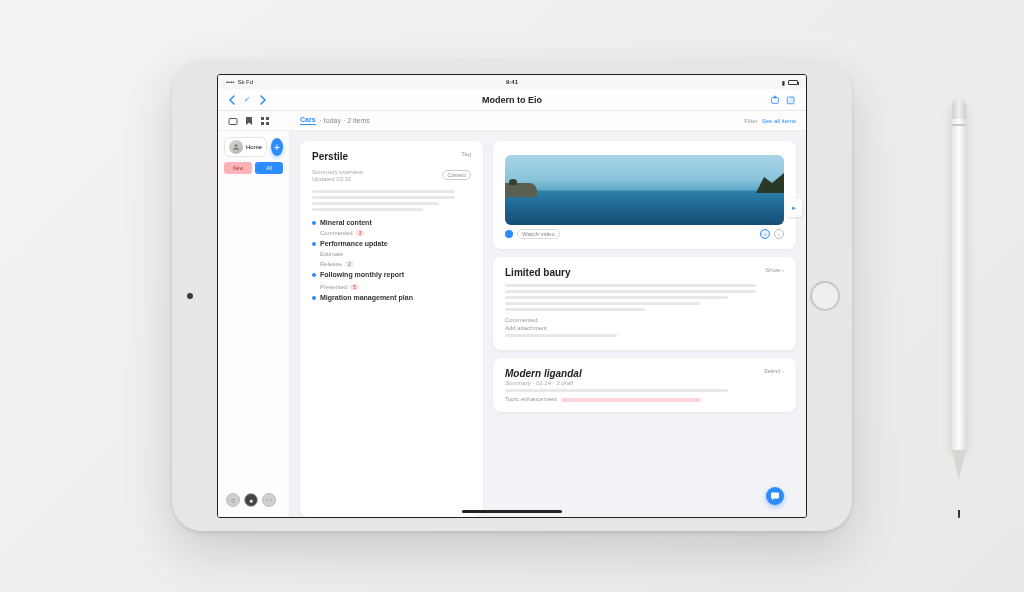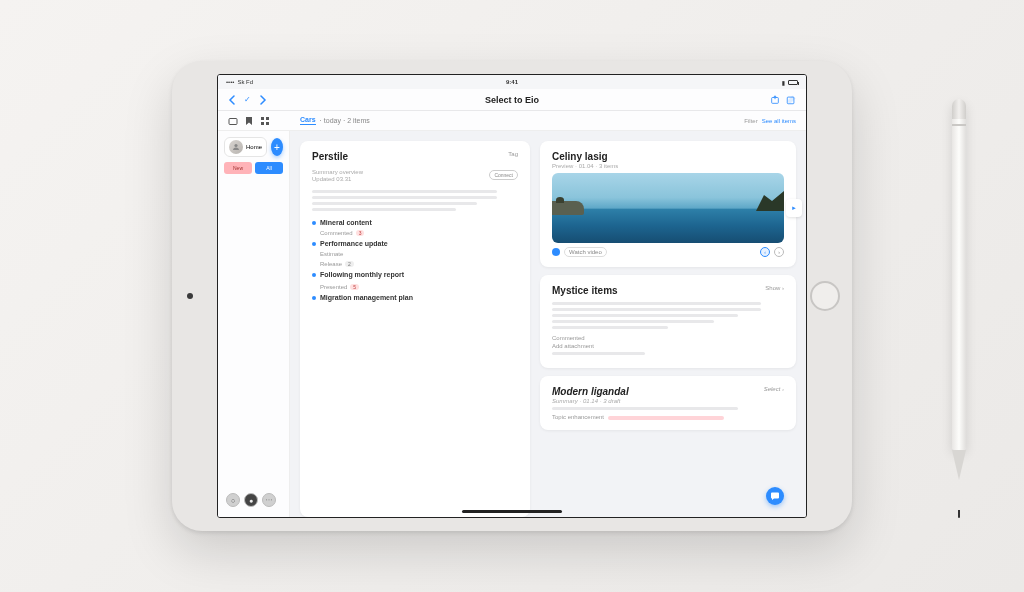--- a/index.html
+++ b/index.html
@@ -80,21 +80,21 @@
   .sb-pills { display:flex; gap:3px; }
   .sb-pill { flex:1; height:12px; border-radius:3px; font-size:5px; display:flex; align-items:center; justify-content:center; }
   .pill-red { background:#ffb3b8; color:#a03030; }
   .pill-blue { background:#2d8cff; color:#fff; }
   .sb-bottom { margin-top:auto; display:flex; gap:4px; padding-bottom:4px; padding-left:2px;}
   .sb-chip { width:14px; height:14px; border-radius:50%; background:#d0d0d0; display:flex; align-items:center; justify-content:center; font-size:7px; color:#555; border:1px solid #bbb;}
   .sb-chip.dark { background:#444; color:#eee; }
   
   .content { flex:1; display:flex; gap:10px; padding:10px 10px 0 10px; overflow:hidden; background:#f2f3f6; }
   .col { display:flex; flex-direction:column; gap:8px; }
-  .col-left { width: 230px; }
+  .col-left { width: 183px; }
   .col-right { flex:1; }
   .card { background:#fff; border-radius:8px; box-shadow:0 1px 3px rgba(0,0,0,0.06); padding:10px 12px; }
   .card-head { display:flex; justify-content:space-between; align-items:flex-start; margin-bottom:6px; }
   .card-title { font-size:10px; font-weight:700; color:#222; }
   .card-sub { font-size:6px; color:#aaa; margin-top:1px; }
   .card-link { font-size:6px; color:#999; }
   .pill-outline { font-size:5px; color:#888; border:0.5px solid #ccc; border-radius:6px; padding:1px 4px; }
   .desc-line { height:3px; background:#e8e8ea; border-radius:2px; margin:3px 0; }
   .desc-line.s70 { width:70%; } .desc-line.s90 { width:90%; } .desc-line.s50 { width:50%; } .desc-line.s80 { width:80%; } .desc-line.s40 { width:40%; }
   .section { margin-top:8px; }
@@ -160,21 +160,21 @@
         <svg width="8" height="10" viewBox="0 0 8 10">
             <path d="M6 1 L2 5 L6 9" stroke="#2d8cff" stroke-width="1.5" fill="none" stroke-linecap="round"></path>
           </svg>
       </span>
       <span class="nav-check">✓</span>
       <span class="nav-arrow">
         <svg width="8" height="10" viewBox="0 0 8 10">
             <path d="M2 1 L6 5 L2 9" stroke="#2d8cff" stroke-width="1.5" fill="none" stroke-linecap="round"></path>
           </svg>
       </span>
-      <span class="nav-title">Select to Eio</span>
+      <span class="nav-title">Modern to Eio</span>
       <div class="nav-right">
         <span>
           <svg class="nav-icon" viewBox="0 0 12 12">
               <rect x="2" y="3" width="8" height="7" rx="1" fill="none" stroke="#2d8cff" stroke-width="1"></rect>
               <path d="M6 1v4M4 3l2-2 2 2" fill="none" stroke="#2d8cff" stroke-width="1"></path>
             </svg>
         </span>
         <span>
           <svg class="nav-icon" viewBox="0 0 12 12">
               <rect x="1.5" y="2.5" width="8" height="8" rx="1" fill="none" stroke="#2d8cff" stroke-width="1"></rect>
@@ -285,42 +285,36 @@
                   <span class="sec-label">Migration management plan</span>
                 </div>
             </div>
           </div>
         </div>
 
         <div class="col col-right" style="position:relative;">
           <div class="float-btn">▸</div>
 
           <div class="card">
-            <div class="card-head" style="margin-bottom:2px;">
-              <div>
-                <div class="card-title">Celiny lasig</div>
-                <div class="card-sub">Preview · 01.04 · 3 items</div>
-              </div>
-            </div>
             <div class="gallery-img">
               <div class="island"></div>
                 <div class="shore"></div>
             </div>
             <div class="gal-row">
               <span class="play-dot"></span>
               <span class="gal-label">Watch video</span>
               <span style="flex:1"></span>
               <span class="gal-ctrl blue">‹</span>
               <span class="gal-ctrl">›</span>
             </div>
           </div>
 
           <div class="card">
             <div class="card-head">
-              <span class="card-title">Mystice items</span>
+              <span class="card-title">Limited baury</span>
               <span class="card-link">Show ›</span>
             </div>
             <div class="desc-line s90"></div>
               <div class="desc-line s90"></div>
             <div class="desc-line s80"></div>
               <div class="desc-line s70"></div>
               <div class="desc-line s50"></div>
             <div class="sub-line" style="margin:6px 0 2px 0;">Commented</div>
             <div class="sub-line" style="margin:0;">Add attachment</div>
             <div class="desc-line s40"></div>

